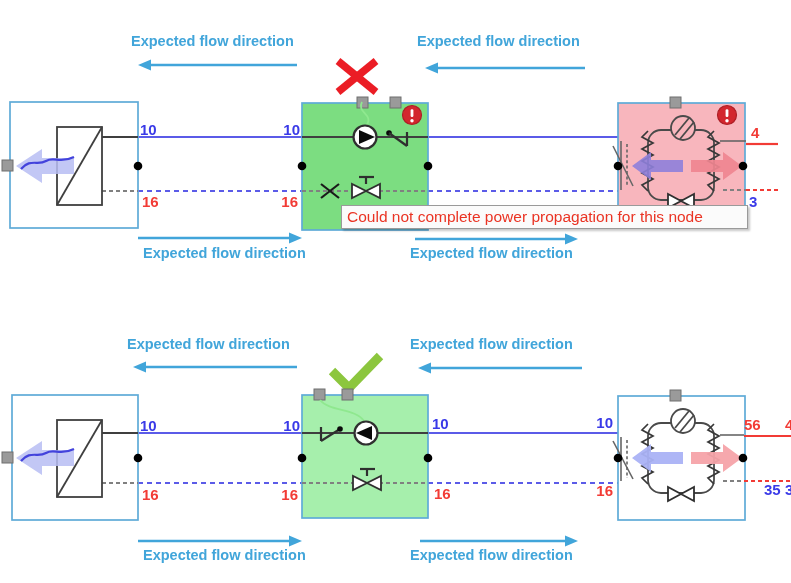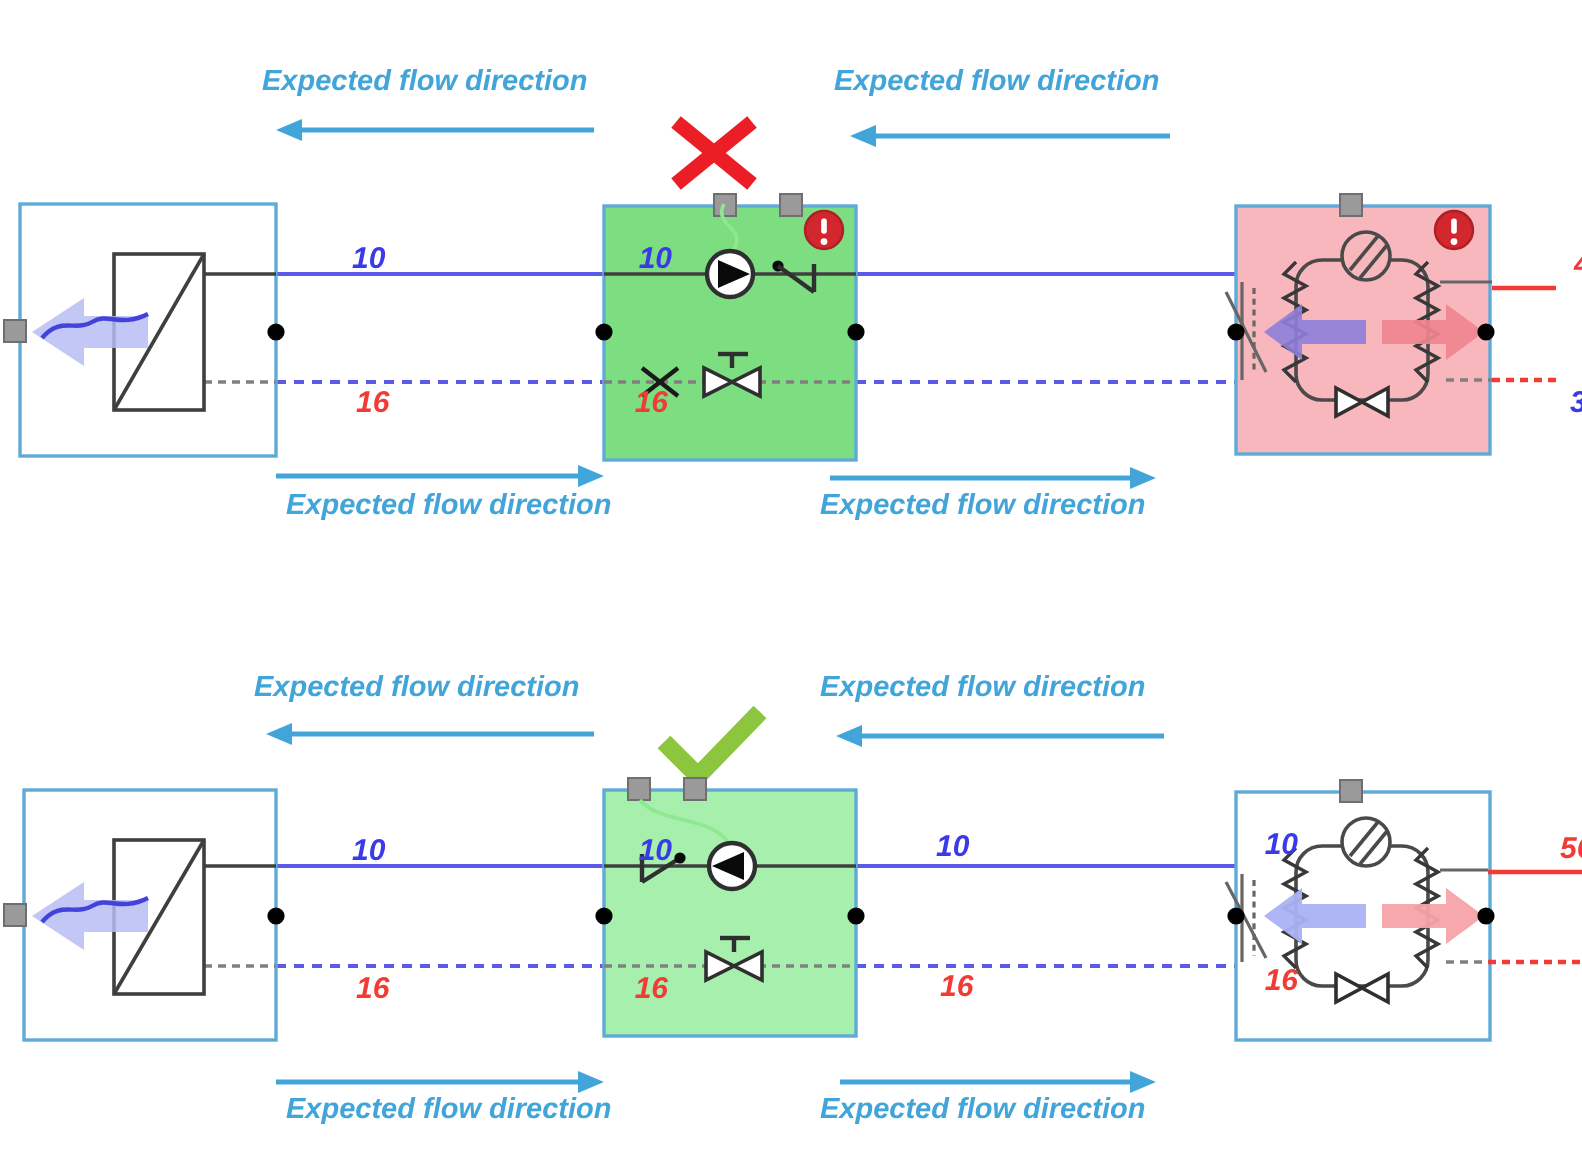--- a/index.html
+++ b/index.html
@@ -1,21 +1,21 @@
 <!DOCTYPE html>
 <html><head>
 <meta charset="utf-8">
 <style>
   html,body{margin:0;padding:0;background:#fff;}
   .canvas{position:relative;width:791px;height:583px;overflow:hidden;background:#fff;
           font-family:"Liberation Sans",sans-serif;}
   svg{position:absolute;left:0;top:0;}
-  .t{position:absolute;white-space:nowrap;line-height:17px;font-style:italic;}
+  .t{position:absolute;white-space:nowrap;line-height:17px;}
   .flow{color:#41A5DA;font-size:14.5px;font-weight:700;}
-  .num{font-size:15px;font-weight:700;margin-left:36px;}
+  .num{font-size:15px;font-weight:700;}
   .blue{color:#3A3AE8;}
   .red{color:#F23B35;}
   .ra{width:26px;text-align:right;display:inline-block;}
   .tooltip{position:absolute;left:341px;top:205px;width:400px;height:22px;
            background:#FBFBFB;border:1px solid #9A9A9A;box-shadow:2px 2px 2px rgba(0,0,0,.22);
            color:#EA3323;font-size:15.5px;line-height:22px;padding-left:5px;z-index:5;}
   
   .dk{stroke:#3F3F3F;stroke-width:1.8;fill:none}
   .dk2{stroke:#2F2F2F;stroke-width:2.2;fill:none}
   .gd{stroke:#808080;stroke-width:1.8;stroke-dasharray:4,3;fill:none}
@@ -278,20 +278,21 @@
 <span class="t flow" style="left:143px;top:245px">Expected flow direction</span>
 <span class="t flow" style="left:410px;top:245px">Expected flow direction</span>
 
 <span class="t num blue" style="left:140px;top:121px">10</span>
 <span class="t num red" style="left:142px;top:193px">16</span>
 <span class="t num blue ra" style="left:274px;top:121px">10</span>
 <span class="t num red ra" style="left:272px;top:193px">16</span>
 <span class="t num red" style="left:751px;top:124px">4</span>
 <span class="t num blue" style="left:749px;top:193px">3</span>
 
+<div class="tooltip">Could not complete power propagation for this node</div>
 
 <span class="t flow" style="left:127px;top:336px">Expected flow direction</span>
 <span class="t flow" style="left:410px;top:336px">Expected flow direction</span>
 <span class="t flow" style="left:143px;top:547px">Expected flow direction</span>
 <span class="t flow" style="left:410px;top:547px">Expected flow direction</span>
 
 <span class="t num blue" style="left:140px;top:417px">10</span>
 <span class="t num red" style="left:142px;top:486px">16</span>
 <span class="t num blue ra" style="left:274px;top:417px">10</span>
 <span class="t num red ra" style="left:272px;top:486px">16</span>

